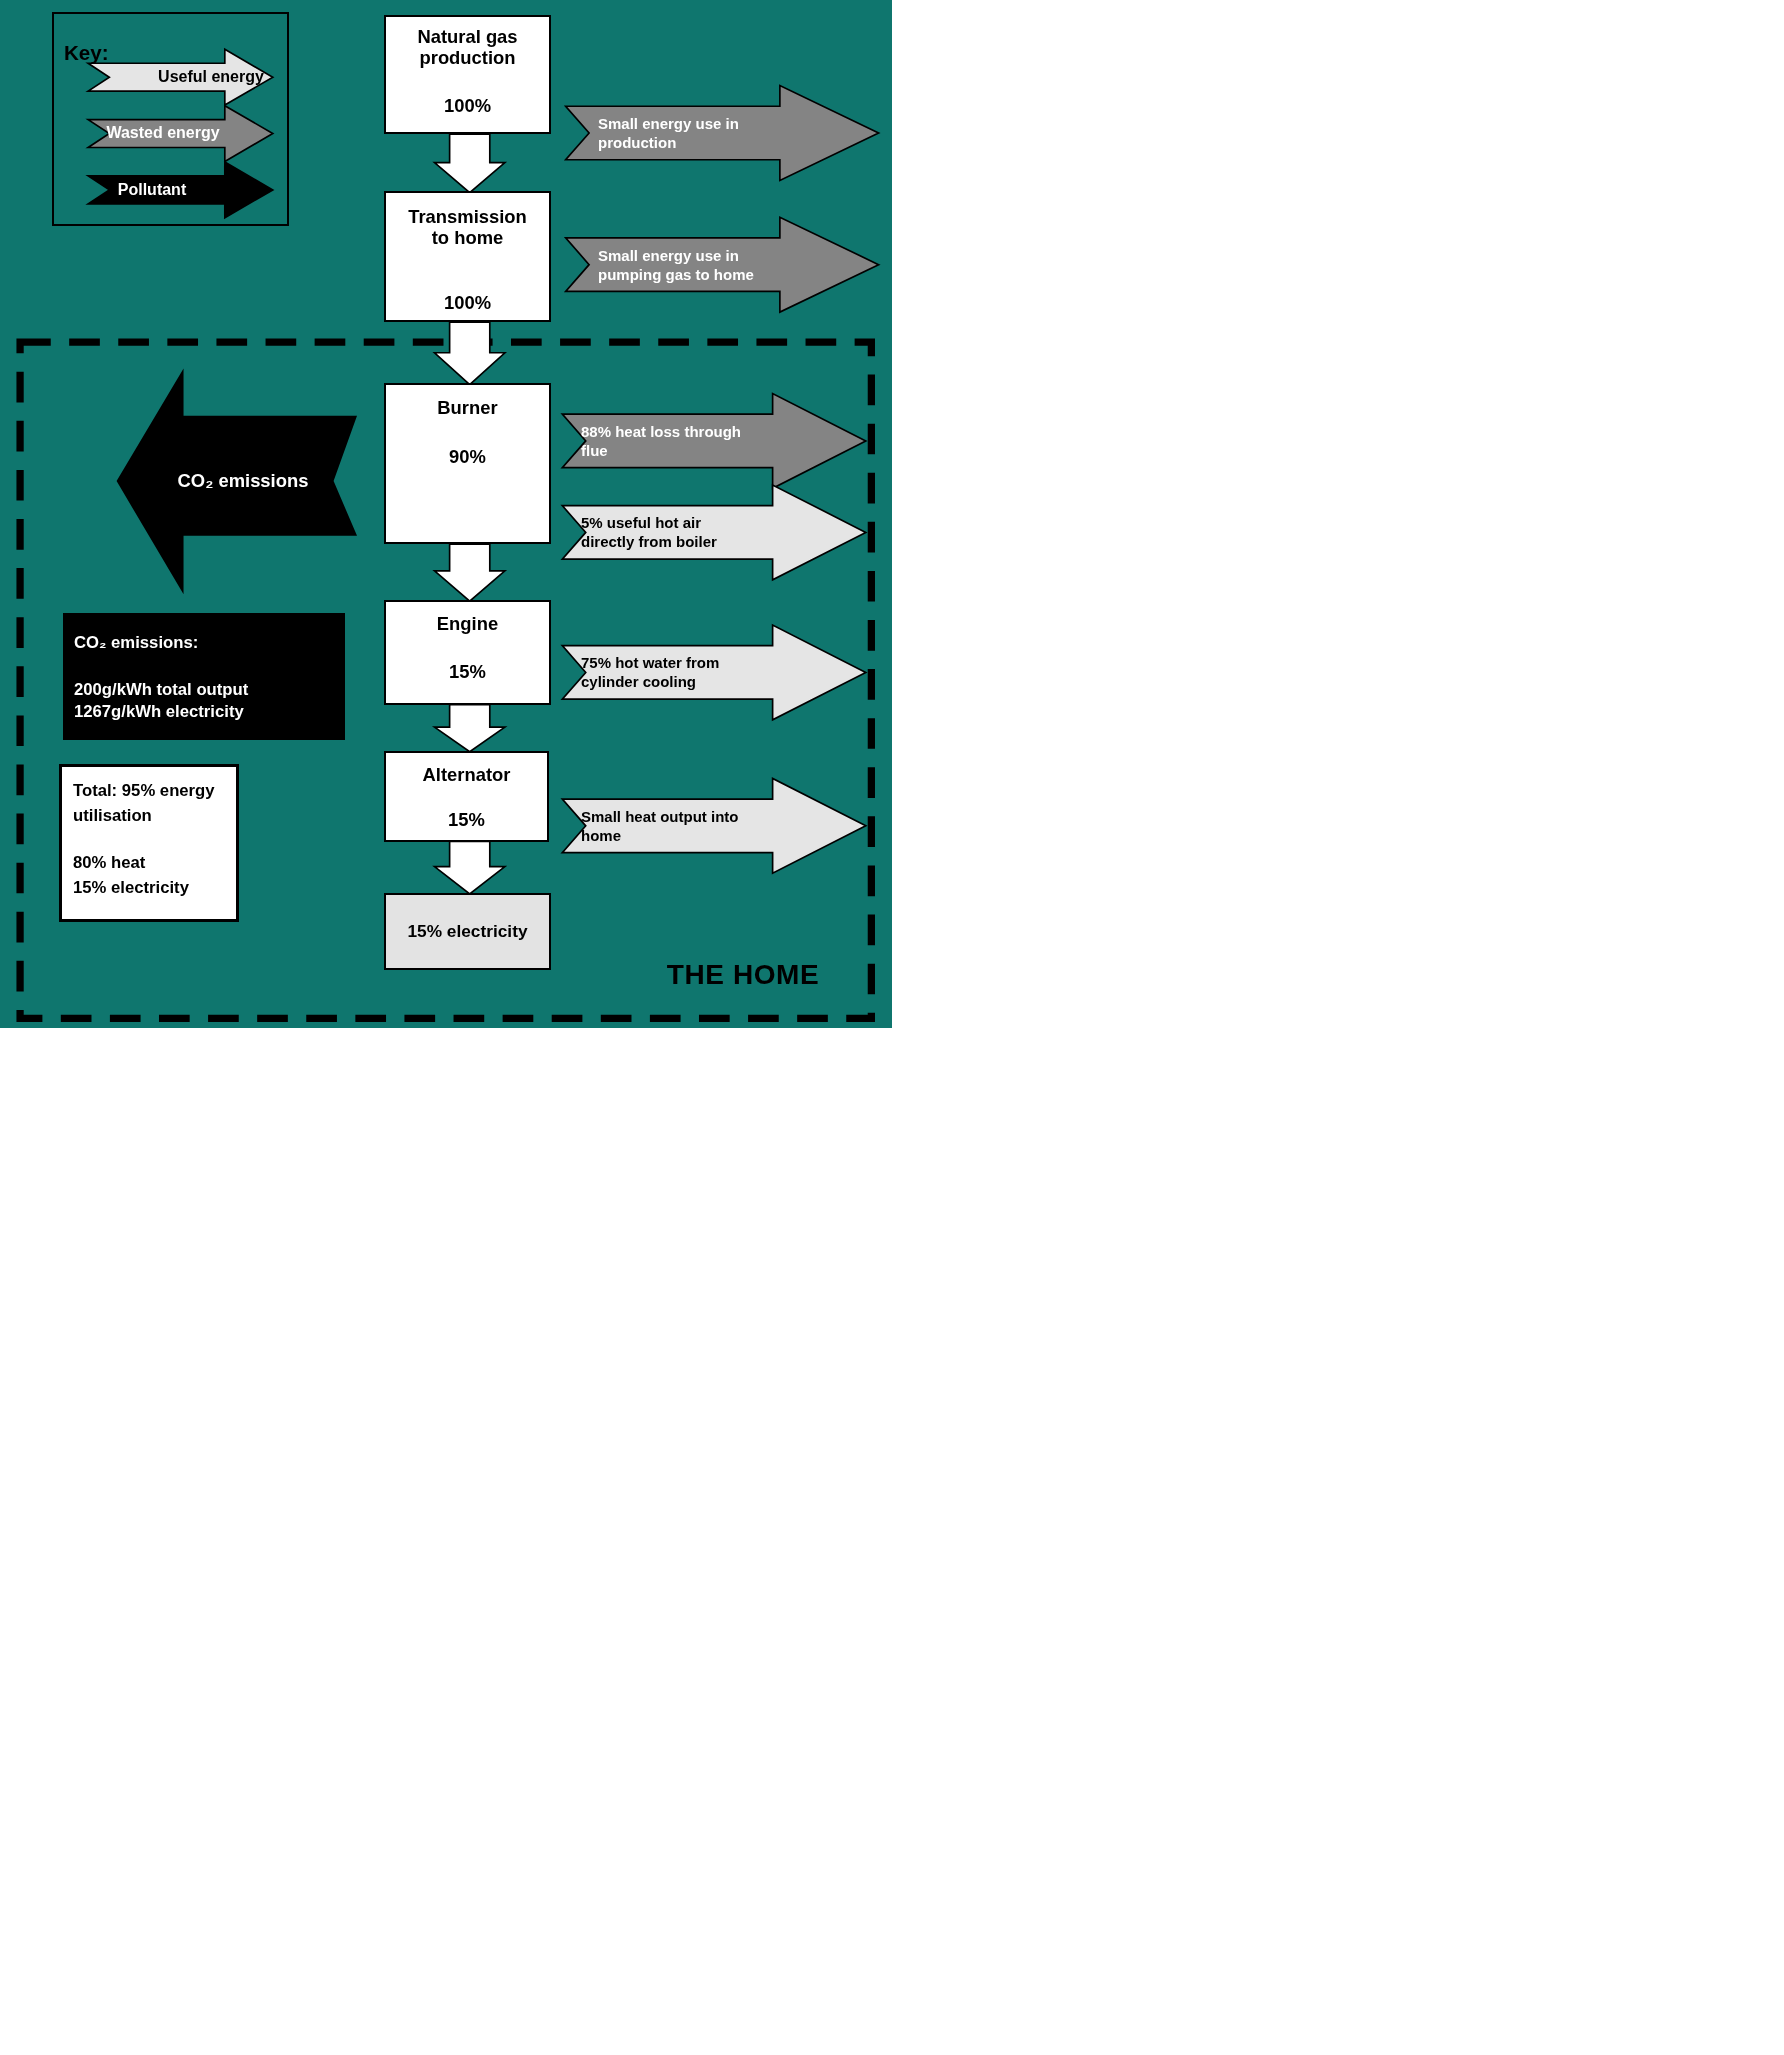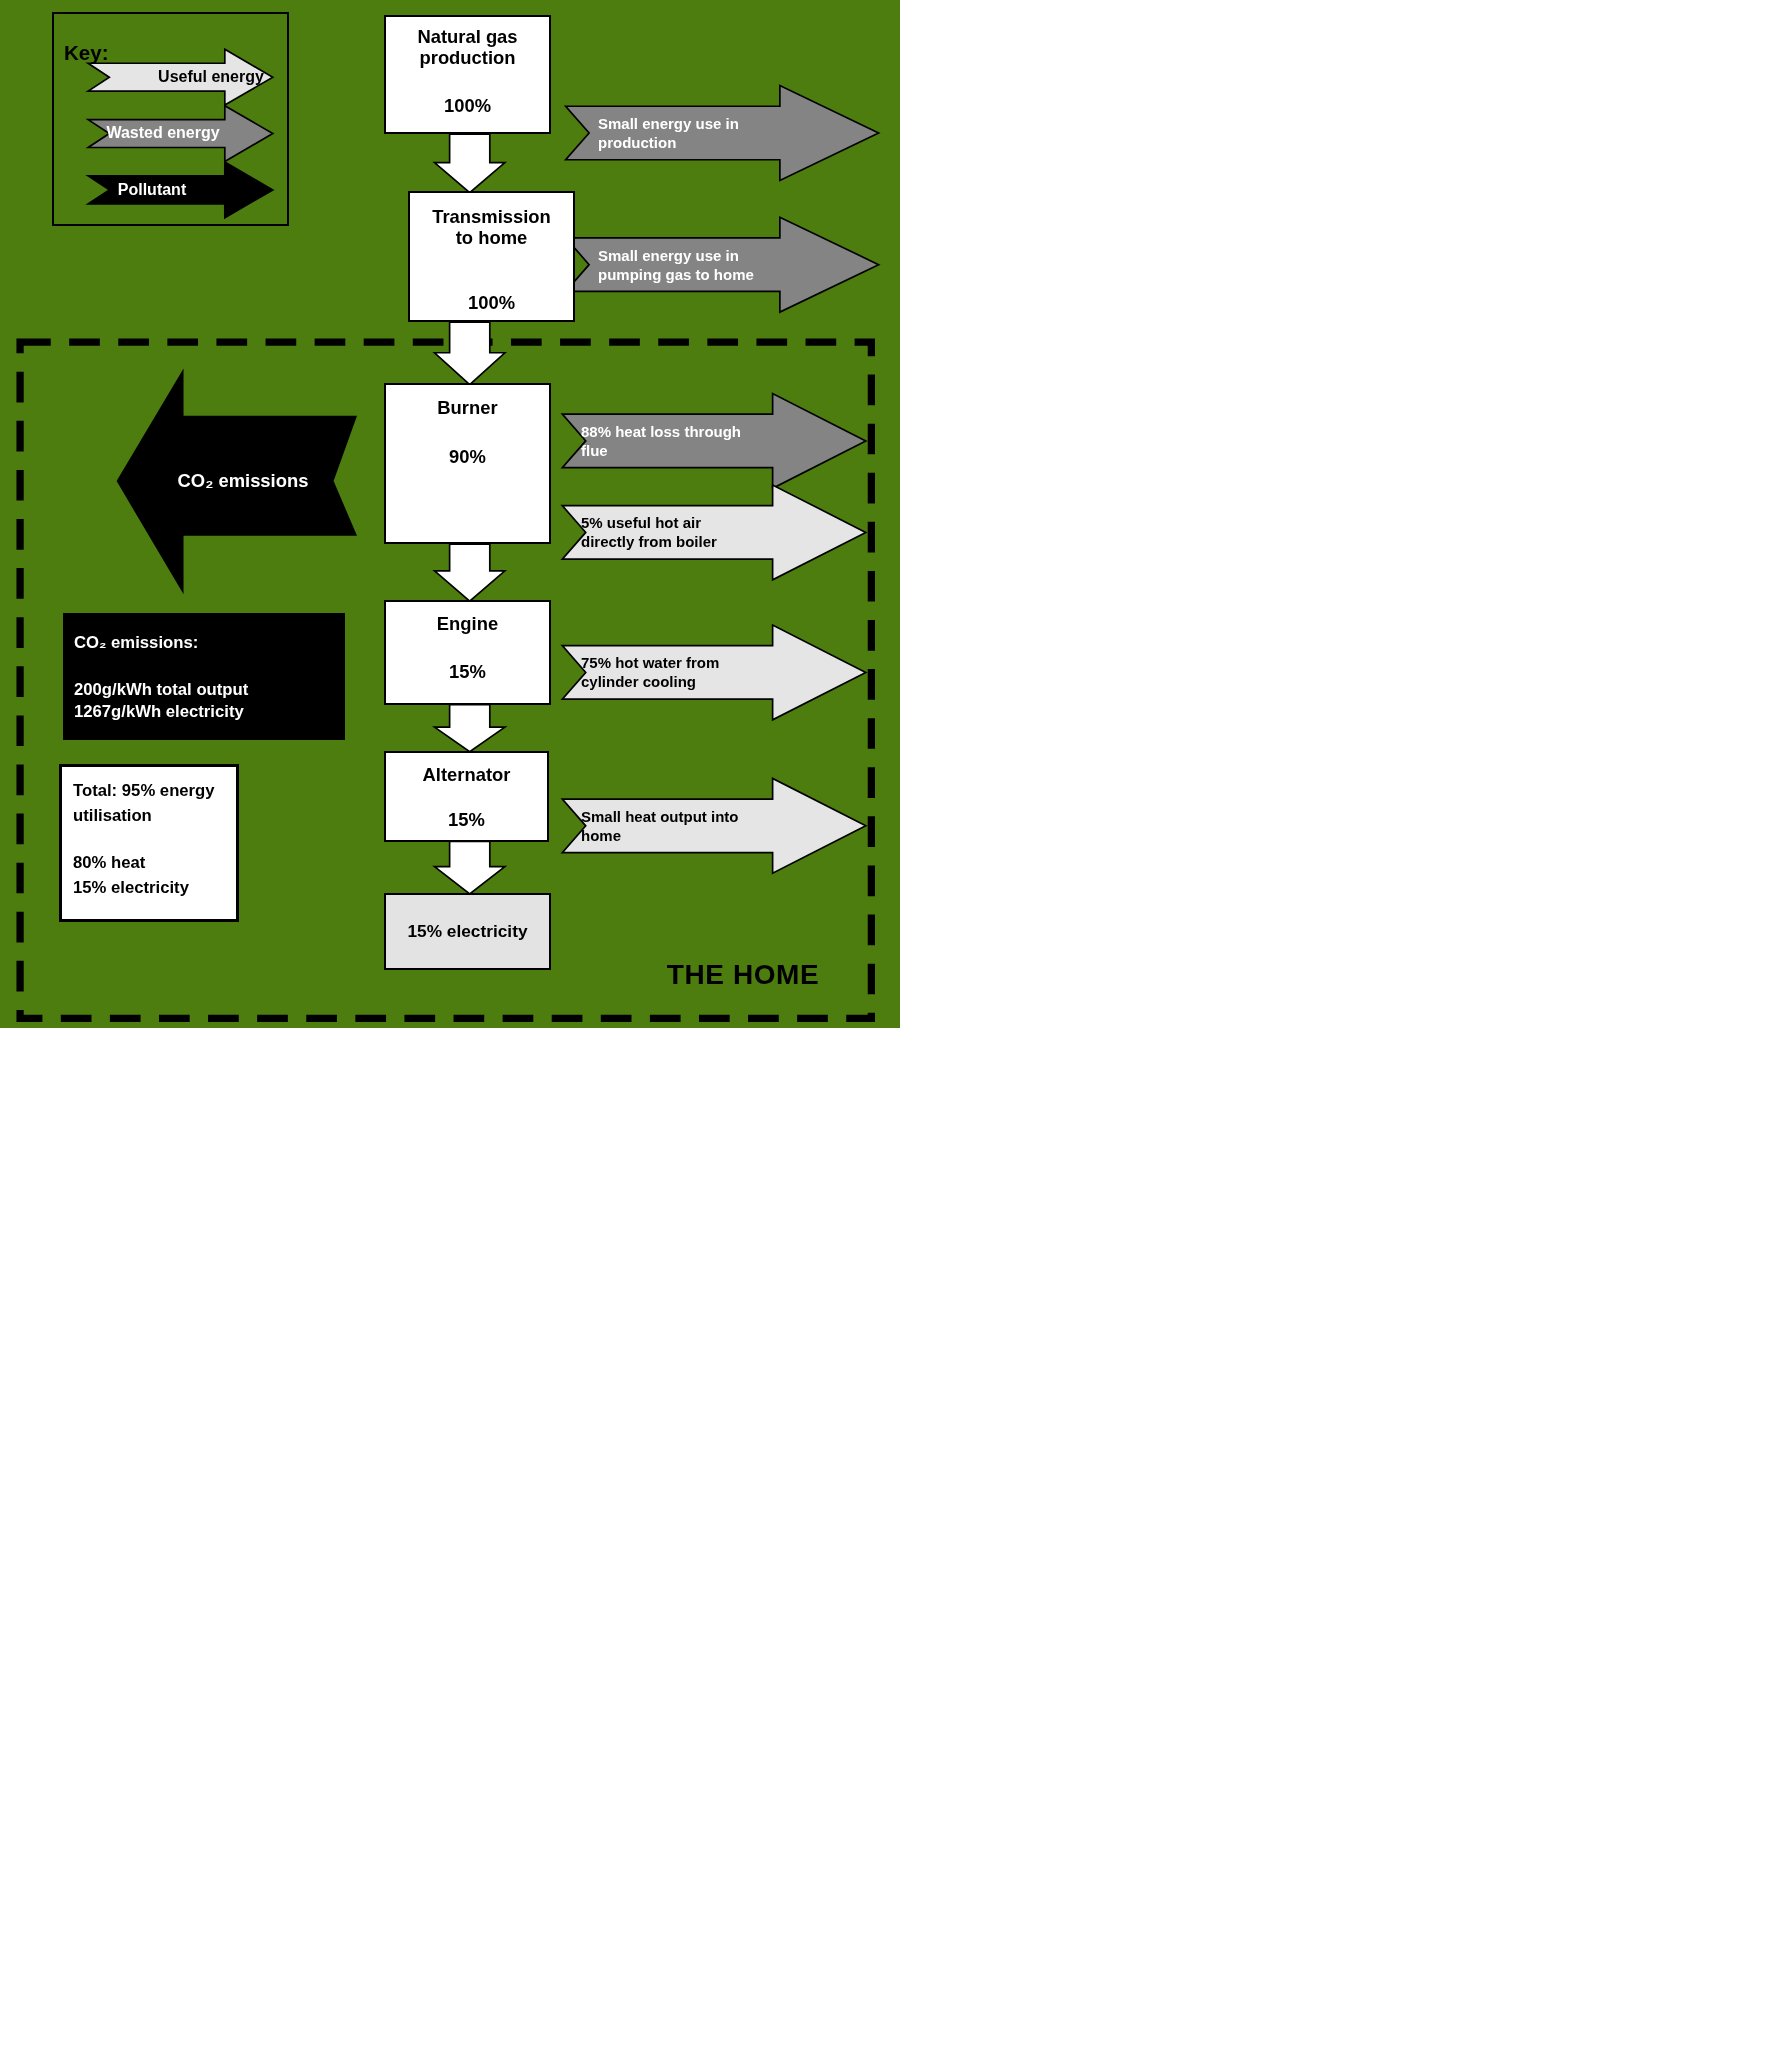--- a/index.html
+++ b/index.html
@@ -1,18 +1,18 @@
 <!DOCTYPE html>
 <html style="font-size:9px"><head>
 <meta charset="utf-8">
 <style>
   html,body{margin:0;padding:0;background:#ffffff;}
   .canvas{
-    position:relative;width:892px;height:1028px;background:#4d7c0f;overflow:hidden;
-    font-family:"Liberation Sans", sans-serif;font-weight:bold;color:#000;padding-left:8px;
+    position:relative;width:892px;height:1028px;background:#0f766e;overflow:hidden;
+    font-family:"Liberation Sans", sans-serif;font-weight:bold;color:#000;
   }
   .layer{position:absolute;left:0;top:0;}
   .flowbox{
     position:absolute;background:#ffffff;border:2.2px solid #000;box-sizing:border-box;
   }
   .flowbox .bname{
     position:absolute;left:0;right:0;text-align:center;font-size:18.4px;line-height:21px;white-space:pre-line;
   }
   .flowbox .bval{
     position:absolute;left:0;right:0;text-align:center;font-size:18.4px;line-height:21px;
@@ -67,21 +67,21 @@
   </div>
   <div class="keylabel black" style="left:163px;top:77px;margin-left:48px;">Useful energy</div>
   <div class="keylabel white" style="left:163px;top:133px;">Wasted energy</div>
   <div class="keylabel white" style="left:152px;top:190px;">Pollutant</div>
 
   <div class="flowbox" style="left:384px;top:14.5px;width:167px;height:119px;">
     <div class="bname" style="top:9px;">Natural gas
 production</div>
     <div class="bval" style="top:78px;">100%</div>
   </div>
-  <div class="flowbox" style="left:384px;top:191px;width:167px;height:131px;margin-left:24px;">
+  <div class="flowbox" style="left:384px;top:191px;width:167px;height:131px;">
     <div class="bname" style="top:13.4px;">Transmission
 to home</div>
     <div class="bval" style="top:99px;">100%</div>
   </div>
   <div class="flowbox" style="left:384px;top:383px;width:167px;height:161px;">
     <div class="bname" style="top:12.3px;">Burner</div>
     <div class="bval" style="top:61px;">90%</div>
   </div>
   <div class="flowbox" style="left:384px;top:600px;width:167px;height:105px;">
     <div class="bname" style="top:11px;">Engine</div>

